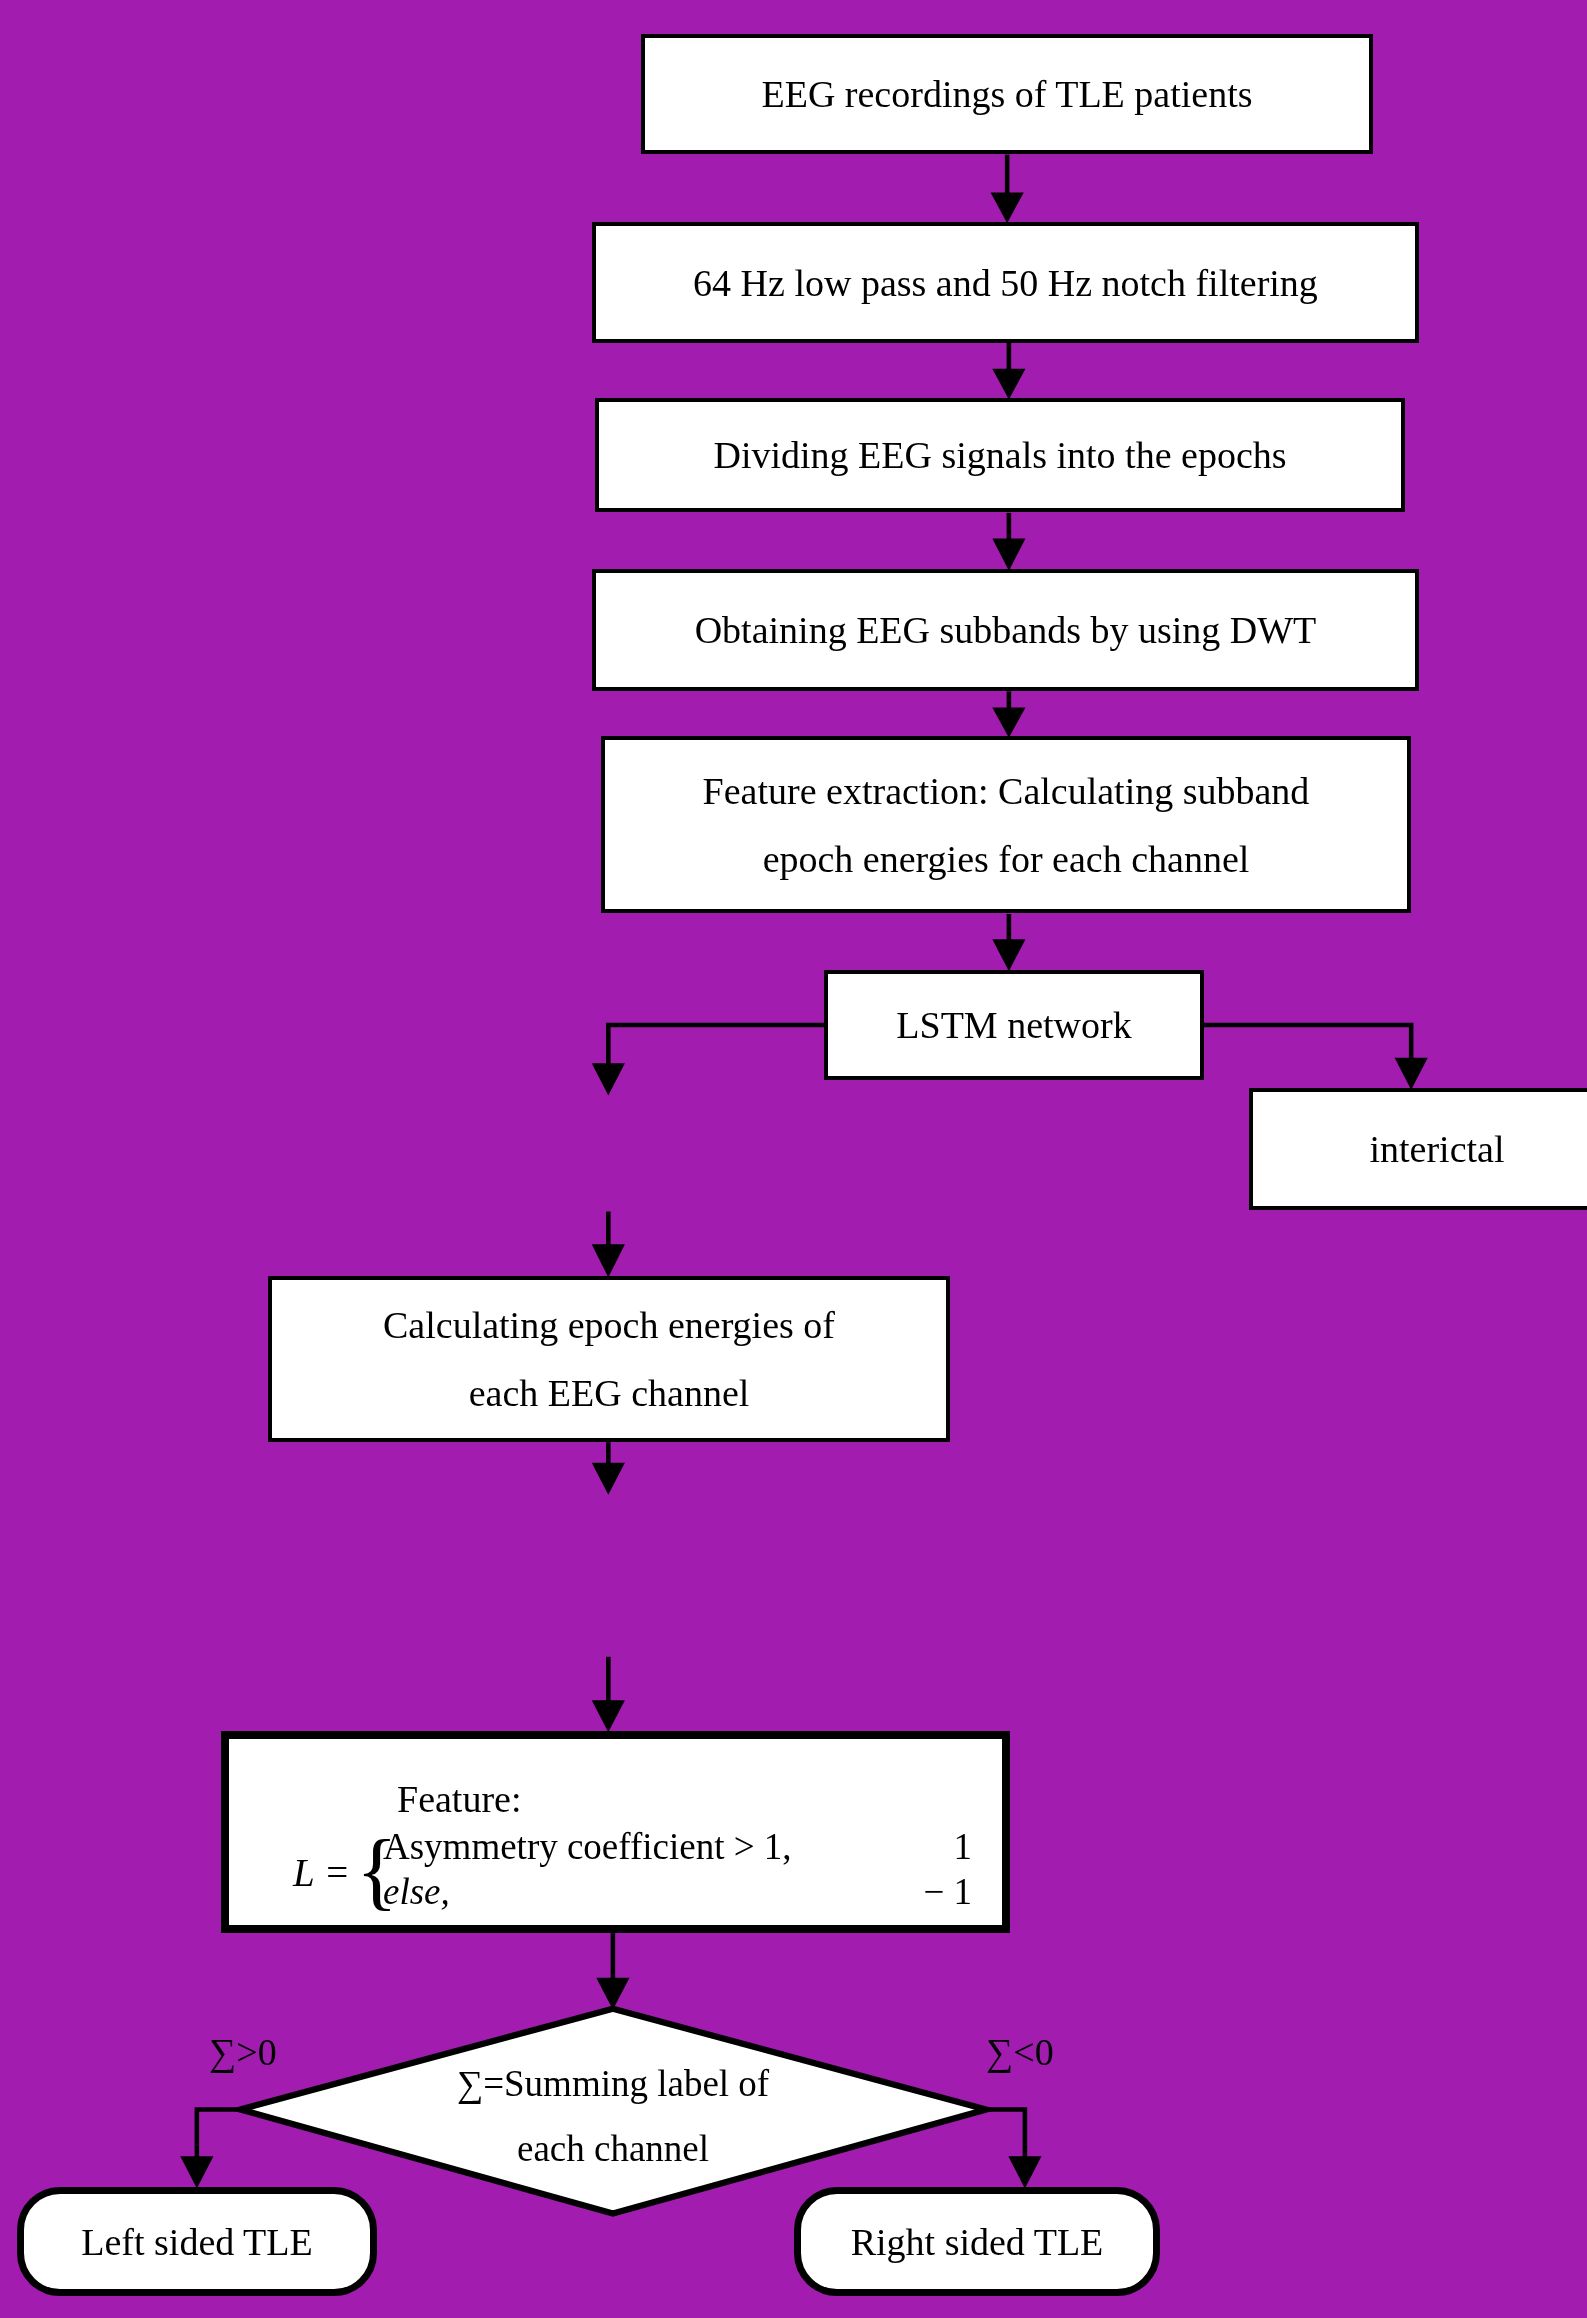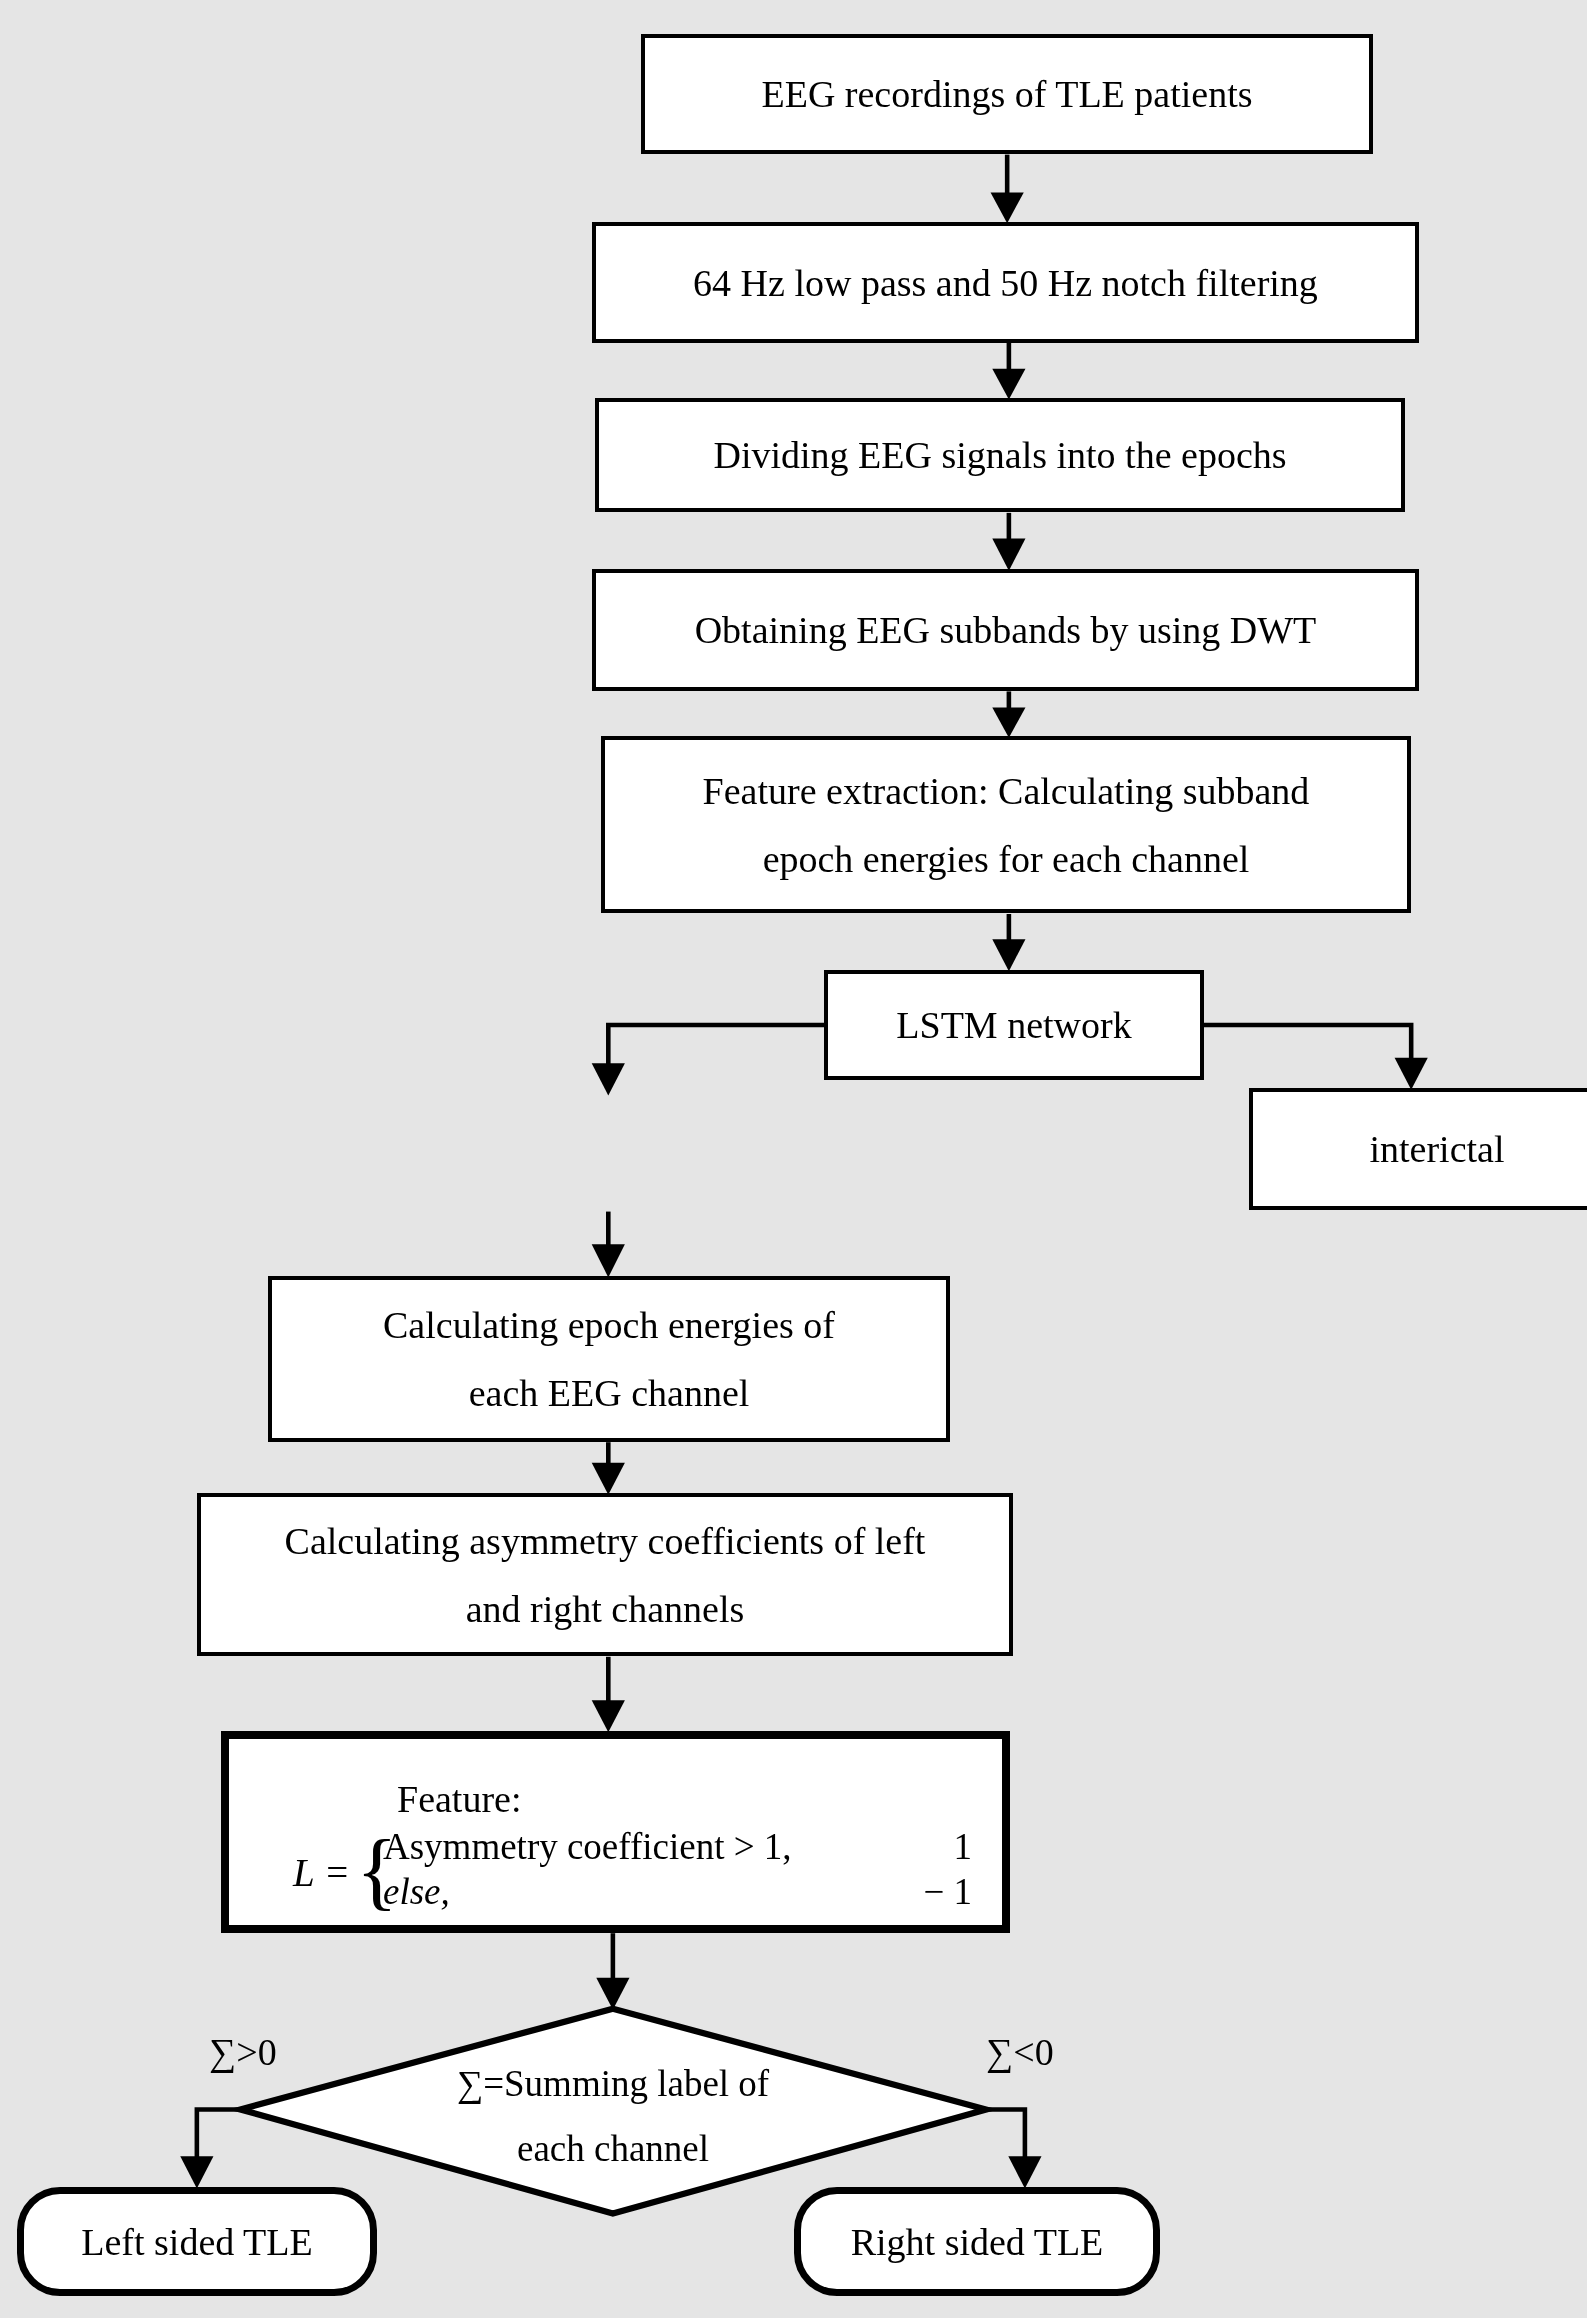--- a/index.html
+++ b/index.html
@@ -1,18 +1,18 @@
 <!DOCTYPE html>
 <html style="font-size:9.2px"><head>
 <meta charset="utf-8">
 <style>
   html,body{margin:0;padding:0;background:#ffffff;}
   body{width:1588px;height:2319px;position:relative;font-family:"Liberation Serif",serif;color:#000;}
   *{box-sizing:border-box;}
-  #canvas{position:absolute;left:0;top:0;width:1588px;height:2319px;background:#e5e5e5;overflow:hidden;}
+  #canvas{position:absolute;left:0;top:0;width:1588px;height:2319px;background:#a21caf;overflow:hidden;}
   #wires{position:absolute;left:0;top:0;width:1588px;height:2319px;z-index:1;}
   .node{position:absolute;z-index:2;background:#fff;border:4.6px solid #000;
         display:flex;flex-direction:column;align-items:center;justify-content:center;
         text-align:center;font-size:38px;line-height:1.1;}
   .node .ln{display:block;line-height:68px;white-space:nowrap;}
   .node-thick{border-width:8px;}
   .node-round{border-width:7.4px;border-radius:43px;}
   .sum-label{position:absolute;z-index:3;font-size:38px;width:92px;text-align:center;white-space:nowrap;}
   .decision-text{position:absolute;z-index:3;left:241px;top:2051px;width:744px;text-align:center;font-size:37px;}
   .decision-text .ln{display:block;line-height:65px;white-space:nowrap;}
@@ -121,24 +121,20 @@
 
   <div class="node" style="left:1249px;top:1088px;width:376px;height:122px;">
     <span class="ln">interictal</span>
   </div>
 
   <div class="node" style="left:268px;top:1276px;width:682px;height:166px;">
     <span class="ln">Calculating epoch energies of</span>
     <span class="ln">each EEG channel</span>
   </div>
 
-  <div class="node" style="left:197px;top:1493px;width:816px;height:163px;">
-    <span class="ln">Calculating asymmetry coefficients of left</span>
-    <span class="ln">and right channels</span>
-  </div>
 
   <div class="node node-thick" id="labeling-box" style="left:221px;top:1731px;width:789px;height:202px;">
     <span class="lab-title">Feature:</span>
     <span class="lab-lhs">L =</span>
     <span class="lab-brace">{</span>
     <span class="lab-rows">
       <span class="lab-row">
         <span>Asymmetry coefficient &gt; 1,</span>
         <span>1</span>
       </span>

